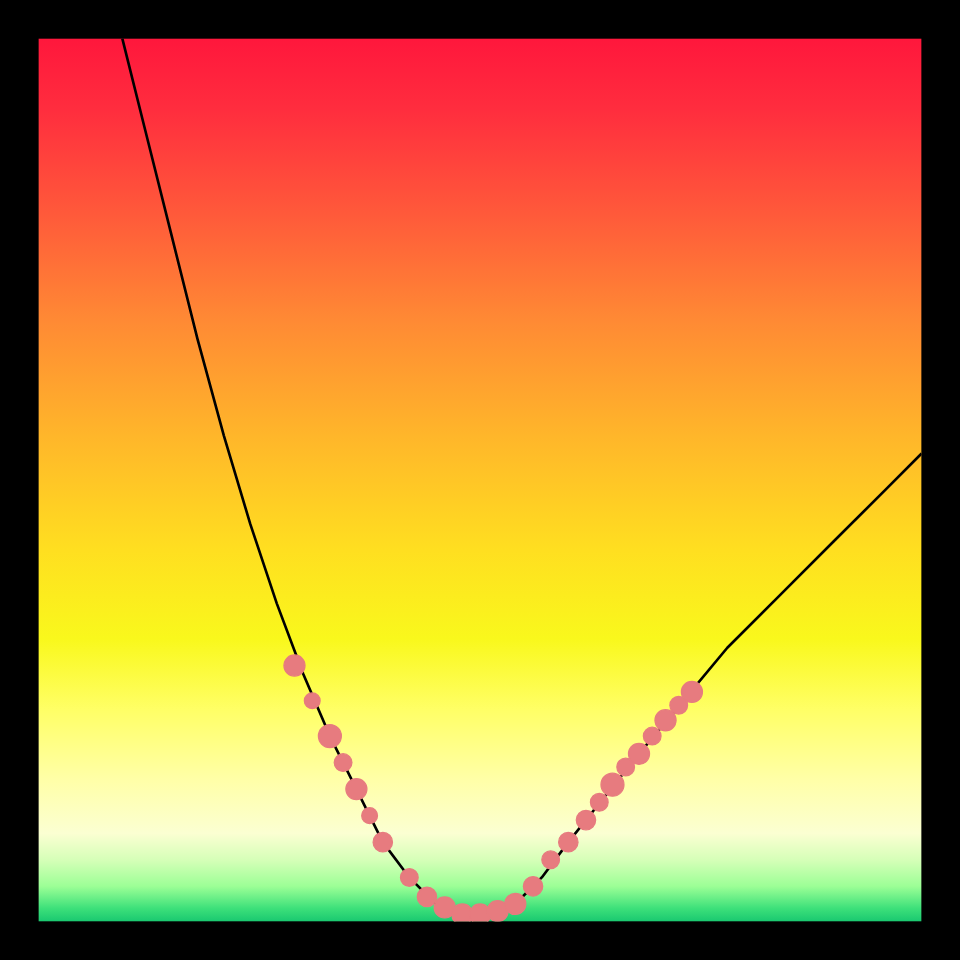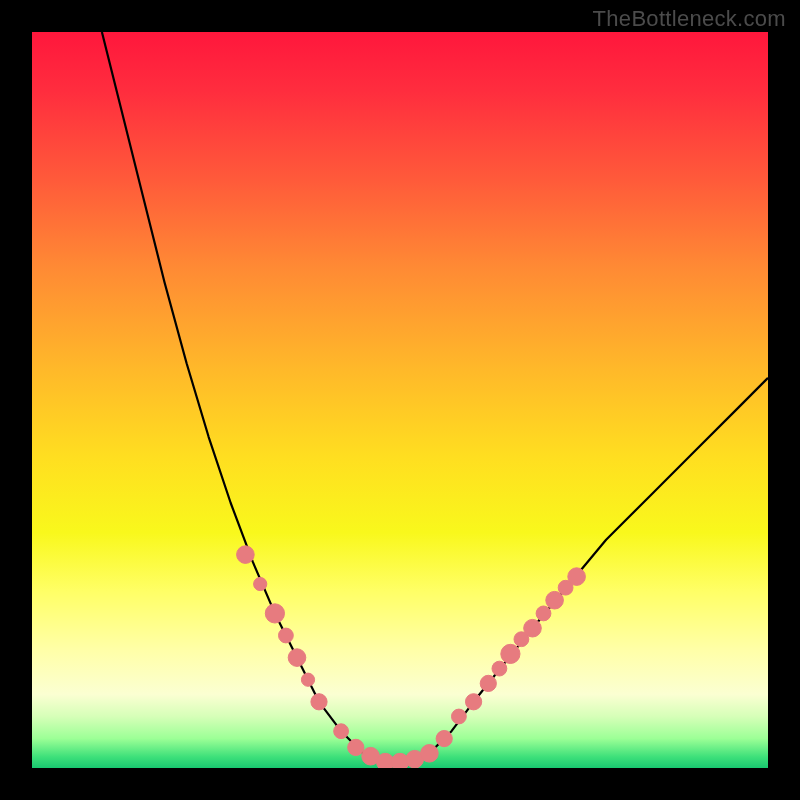--- a/index.html
+++ b/index.html
@@ -105,14 +105,13 @@
           <circle cx="478.4" cy="621.9" r="9.6" class="dot"></circle>
           <circle cx="489.4" cy="607.2" r="7.4" class="dot"></circle>
           <circle cx="500.5" cy="596.2" r="8.8" class="dot"></circle>
           <circle cx="511.5" cy="581.4" r="7.4" class="dot"></circle>
           <circle cx="522.6" cy="568.2" r="8.8" class="dot"></circle>
           <circle cx="533.6" cy="555.7" r="7.4" class="dot"></circle>
           <circle cx="544.6" cy="544.6" r="8.8" class="dot"></circle>
         </g>
     </svg>
   </div>
-  <div class="watermark">TheBottleneck.com</div>
 </div>
 
 </body></html>

